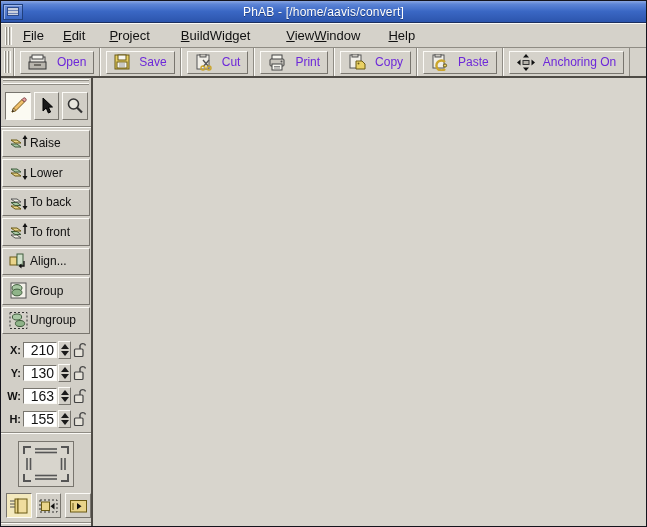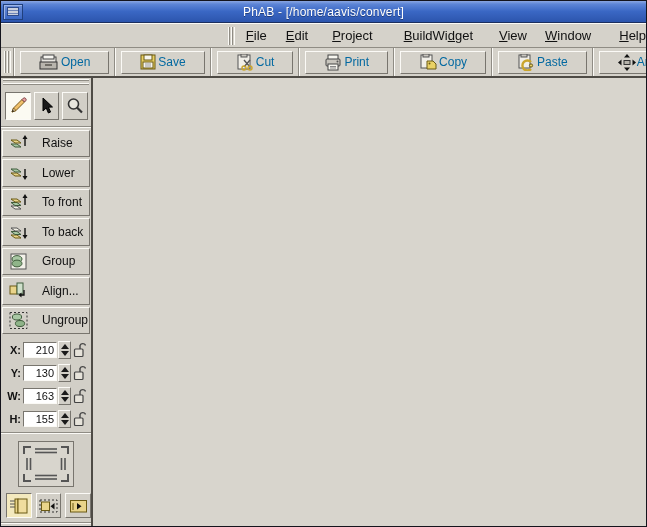--- a/index.html
+++ b/index.html
@@ -39,49 +39,49 @@
     text-shadow:0 1px 0 rgba(0,0,0,.35);
     padding-right:22px;
   }
 
   
   .menubar {
     height:24px; flex:0 0 24px;
     background:#d5d2ca;
     border-top:1px solid #fbfaf6;
     display:flex; align-items:center;
-    font-size:13px; color:#111;justify-content:flex-end;
+    font-size:13px; color:#111;
   }
   .grip-v {
     width:7px; height:18px; margin-left:4px;
     background:repeating-linear-gradient(90deg,#fbfaf6 0 1px,#8f8c84 1px 2px,#d5d2ca 2px 3px);
   }
   .menu-item { cursor:default; white-space:nowrap; }
   .menu-item u { text-decoration:underline; }
   .m0{margin-left:11px}.m1{margin-left:19px}.m2{margin-left:24px}.m3{margin-left:31px}
-  .m4{}.m5{margin-left:26px}.m6{margin-left:18px}.m7{margin-left:28px}
+  .m4{}.m5{margin-left:36px}.m6{}.m7{margin-left:28px}
 
   
   .toolbar {
     height:31px; flex:0 0 31px;
     background:#d5d2ca;
     border-top:1px solid #8f8c84;
     border-bottom:2px solid #4e4b45;
     display:flex; align-items:stretch;
   }
   .tcell {
     display:flex; align-items:center; padding:0 5px;
     border-right:1px solid #8f8c84;
   }
   .tcell + .tcell { border-left:1px solid #fbfaf6; }
   .tcell.gripcell { padding:0 2px; border-right:1px solid #8f8c84; }
   .toolbar .grip-v { margin-left:1px; height:22px; }
   .tbtn {
-    height:23px; display:flex; align-items:center; gap:1px;
-    padding:0 18px; font-size:12px; color:#0369a1; background:#d5d2ca;
+    height:23px; display:flex; align-items:center; gap:8px;
+    padding:0 7px; font-size:12px; color:#6d28d9; background:#d5d2ca;
     border-top:1px solid #fbfaf6; border-left:1px solid #fbfaf6;
     border-right:1px solid #78756e; border-bottom:1px solid #78756e;
     white-space:nowrap; cursor:default;
   }
   .tbtn svg { flex:0 0 auto; }
 
   
   .main { flex:1; display:flex; min-height:0; }
   .sidepanel {
     width:92px; flex:0 0 92px;
@@ -110,32 +110,32 @@
     cursor:default;
   }
   .tool-btn.active {
     background:#fbfaf2;
     border-top:1px solid #78756e; border-left:1px solid #78756e;
     border-right:1px solid #fbfaf6; border-bottom:1px solid #fbfaf6;
   }
 
   .abtn {
     height:29px; margin:0 1px 2px 1px;
-    display:flex; align-items:center; gap:12px; padding-left:5px;
+    display:flex; align-items:center; gap:0; padding-left:5px;
     background:#d2cfc7; font-size:12px; color:#111;
     border-top:1px solid #fbfaf6; border-left:1px solid #fbfaf6;
     border-right:1px solid #78756e; border-bottom:1px solid #78756e;
     white-space:nowrap; cursor:default;
   }
 
   .geo { padding:2px 0 0 3px; }
   .geo-row { display:flex; align-items:center; height:23px; }
   .geo-label { width:17px; font-size:11px; font-weight:bold; color:#111; text-align:right; margin-right:2px; }
   .geo-input {
-    width:34px; height:16px; font-size:11px; font-family:"Liberation Sans",sans-serif;
+    width:34px; height:16px; font-size:14px; font-family:"Liberation Sans",sans-serif;
     text-align:right; padding:0 2px; color:#111; background:#ffffff;
     border-top:1px solid #78756e; border-left:1px solid #78756e;
     border-right:1px solid #fbfaf6; border-bottom:1px solid #fbfaf6;
     outline:none;
   }
   .spinner {
     width:13px; height:18px; margin-left:1px;
     background:#d2cfc7;
     border-top:1px solid #fbfaf6; border-left:1px solid #fbfaf6;
     border-right:1px solid #78756e; border-bottom:1px solid #78756e;
@@ -327,57 +327,57 @@
           <path d="M3 10 L9 10 L13 13 L7 13 Z" fill="#e9d48a" stroke="#6b5a14"></path>
           <path d="M3 6 L9 6 L13 9 L7 9 Z" fill="#a9c8a4" stroke="#3f5c3c"></path>
           <line x1="17" y1="6" x2="17" y2="15" stroke="#111" stroke-width="1.4"></line>
           <path d="M17 17 L19.5 13 L14.5 13 Z" fill="#111"></path>
         </svg>
         <span>Lower</span>
       </div>
 
       <div class="abtn">
         <svg width="22" height="19" viewBox="0 0 22 19">
+          <path d="M3 13 L9 13 L13 16 L7 16 Z" fill="#e9d48a" stroke="#6b5a14"></path>
+          <path d="M3 9.5 L9 9.5 L13 12.5 L7 12.5 Z" fill="#a9c8a4" stroke="#3f5c3c"></path>
+          <path d="M3 6 L9 6 L13 9 L7 9 Z" fill="#f3f1e6" stroke="#555"></path>
+          <line x1="17" y1="6" x2="17" y2="15" stroke="#111" stroke-width="1.4"></line>
+          <path d="M17 17 L19.5 13 L14.5 13 Z" fill="#111"></path>
+        </svg>
+        <span>To back</span>
+      </div>
+
+      <div class="abtn">
+        <svg width="22" height="19" viewBox="0 0 22 19">
           <path d="M3 13 L9 13 L13 16 L7 16 Z" fill="#f3f1e6" stroke="#555"></path>
           <path d="M3 9.5 L9 9.5 L13 12.5 L7 12.5 Z" fill="#a9c8a4" stroke="#3f5c3c"></path>
           <path d="M3 6 L9 6 L13 9 L7 9 Z" fill="#e9d48a" stroke="#6b5a14"></path>
           <line x1="17" y1="3" x2="17" y2="12" stroke="#111" stroke-width="1.4"></line>
           <path d="M17 1 L19.5 5 L14.5 5 Z" fill="#111"></path>
         </svg>
         <span>To front</span>
       </div>
 
       <div class="abtn">
         <svg width="22" height="19" viewBox="0 0 22 19">
-          <path d="M3 13 L9 13 L13 16 L7 16 Z" fill="#e9d48a" stroke="#6b5a14"></path>
-          <path d="M3 9.5 L9 9.5 L13 12.5 L7 12.5 Z" fill="#a9c8a4" stroke="#3f5c3c"></path>
-          <path d="M3 6 L9 6 L13 9 L7 9 Z" fill="#f3f1e6" stroke="#555"></path>
-          <line x1="17" y1="6" x2="17" y2="15" stroke="#111" stroke-width="1.4"></line>
-          <path d="M17 17 L19.5 13 L14.5 13 Z" fill="#111"></path>
-        </svg>
-        <span>To back</span>
-      </div>
-
-      <div class="abtn">
-        <svg width="22" height="19" viewBox="0 0 22 19">
-          <rect x="3" y="2" width="15" height="15" fill="#f3f1e9" stroke="#555"></rect>
-          <ellipse cx="9" cy="7" rx="5" ry="3.4" fill="#a9c8a4" stroke="#3f5c3c"></ellipse>
-          <ellipse cx="9" cy="11.5" rx="5" ry="3.4" fill="#8fb489" stroke="#3f5c3c"></ellipse>
-        </svg>
-        <span>Group</span>
-      </div>
-
-      <div class="abtn">
-        <svg width="22" height="19" viewBox="0 0 22 19">
           <rect x="2" y="5" width="7" height="8" fill="#e9d48a" stroke="#6b5a14"></rect>
           <rect x="9" y="2" width="6" height="11" fill="#cfe0cb" stroke="#3f5c3c"></rect>
           <path d="M16 9 L16 14 L12 14" fill="none" stroke="#111" stroke-width="1.3"></path>
           <path d="M13.5 16.5 L10.5 14 L13.5 11.5 Z" fill="#111"></path>
         </svg>
         <span>Align...</span>
+      </div>
+
+      <div class="abtn">
+        <svg width="22" height="19" viewBox="0 0 22 19">
+          <rect x="3" y="2" width="15" height="15" fill="#f3f1e9" stroke="#555"></rect>
+          <ellipse cx="9" cy="7" rx="5" ry="3.4" fill="#a9c8a4" stroke="#3f5c3c"></ellipse>
+          <ellipse cx="9" cy="11.5" rx="5" ry="3.4" fill="#8fb489" stroke="#3f5c3c"></ellipse>
+        </svg>
+        <span>Group</span>
       </div>
 
       <div class="abtn">
         <svg width="22" height="19" viewBox="0 0 22 19">
           <rect x="2" y="1.5" width="17" height="16" fill="none" stroke="#333" stroke-dasharray="2 2"></rect>
           <ellipse cx="9" cy="6" rx="4.6" ry="3" fill="#a9c8a4" stroke="#3f5c3c"></ellipse>
           <ellipse cx="12" cy="12.5" rx="4.6" ry="3" fill="#8fb489" stroke="#3f5c3c"></ellipse>
         </svg>
         <span>Ungroup</span>
       </div>

